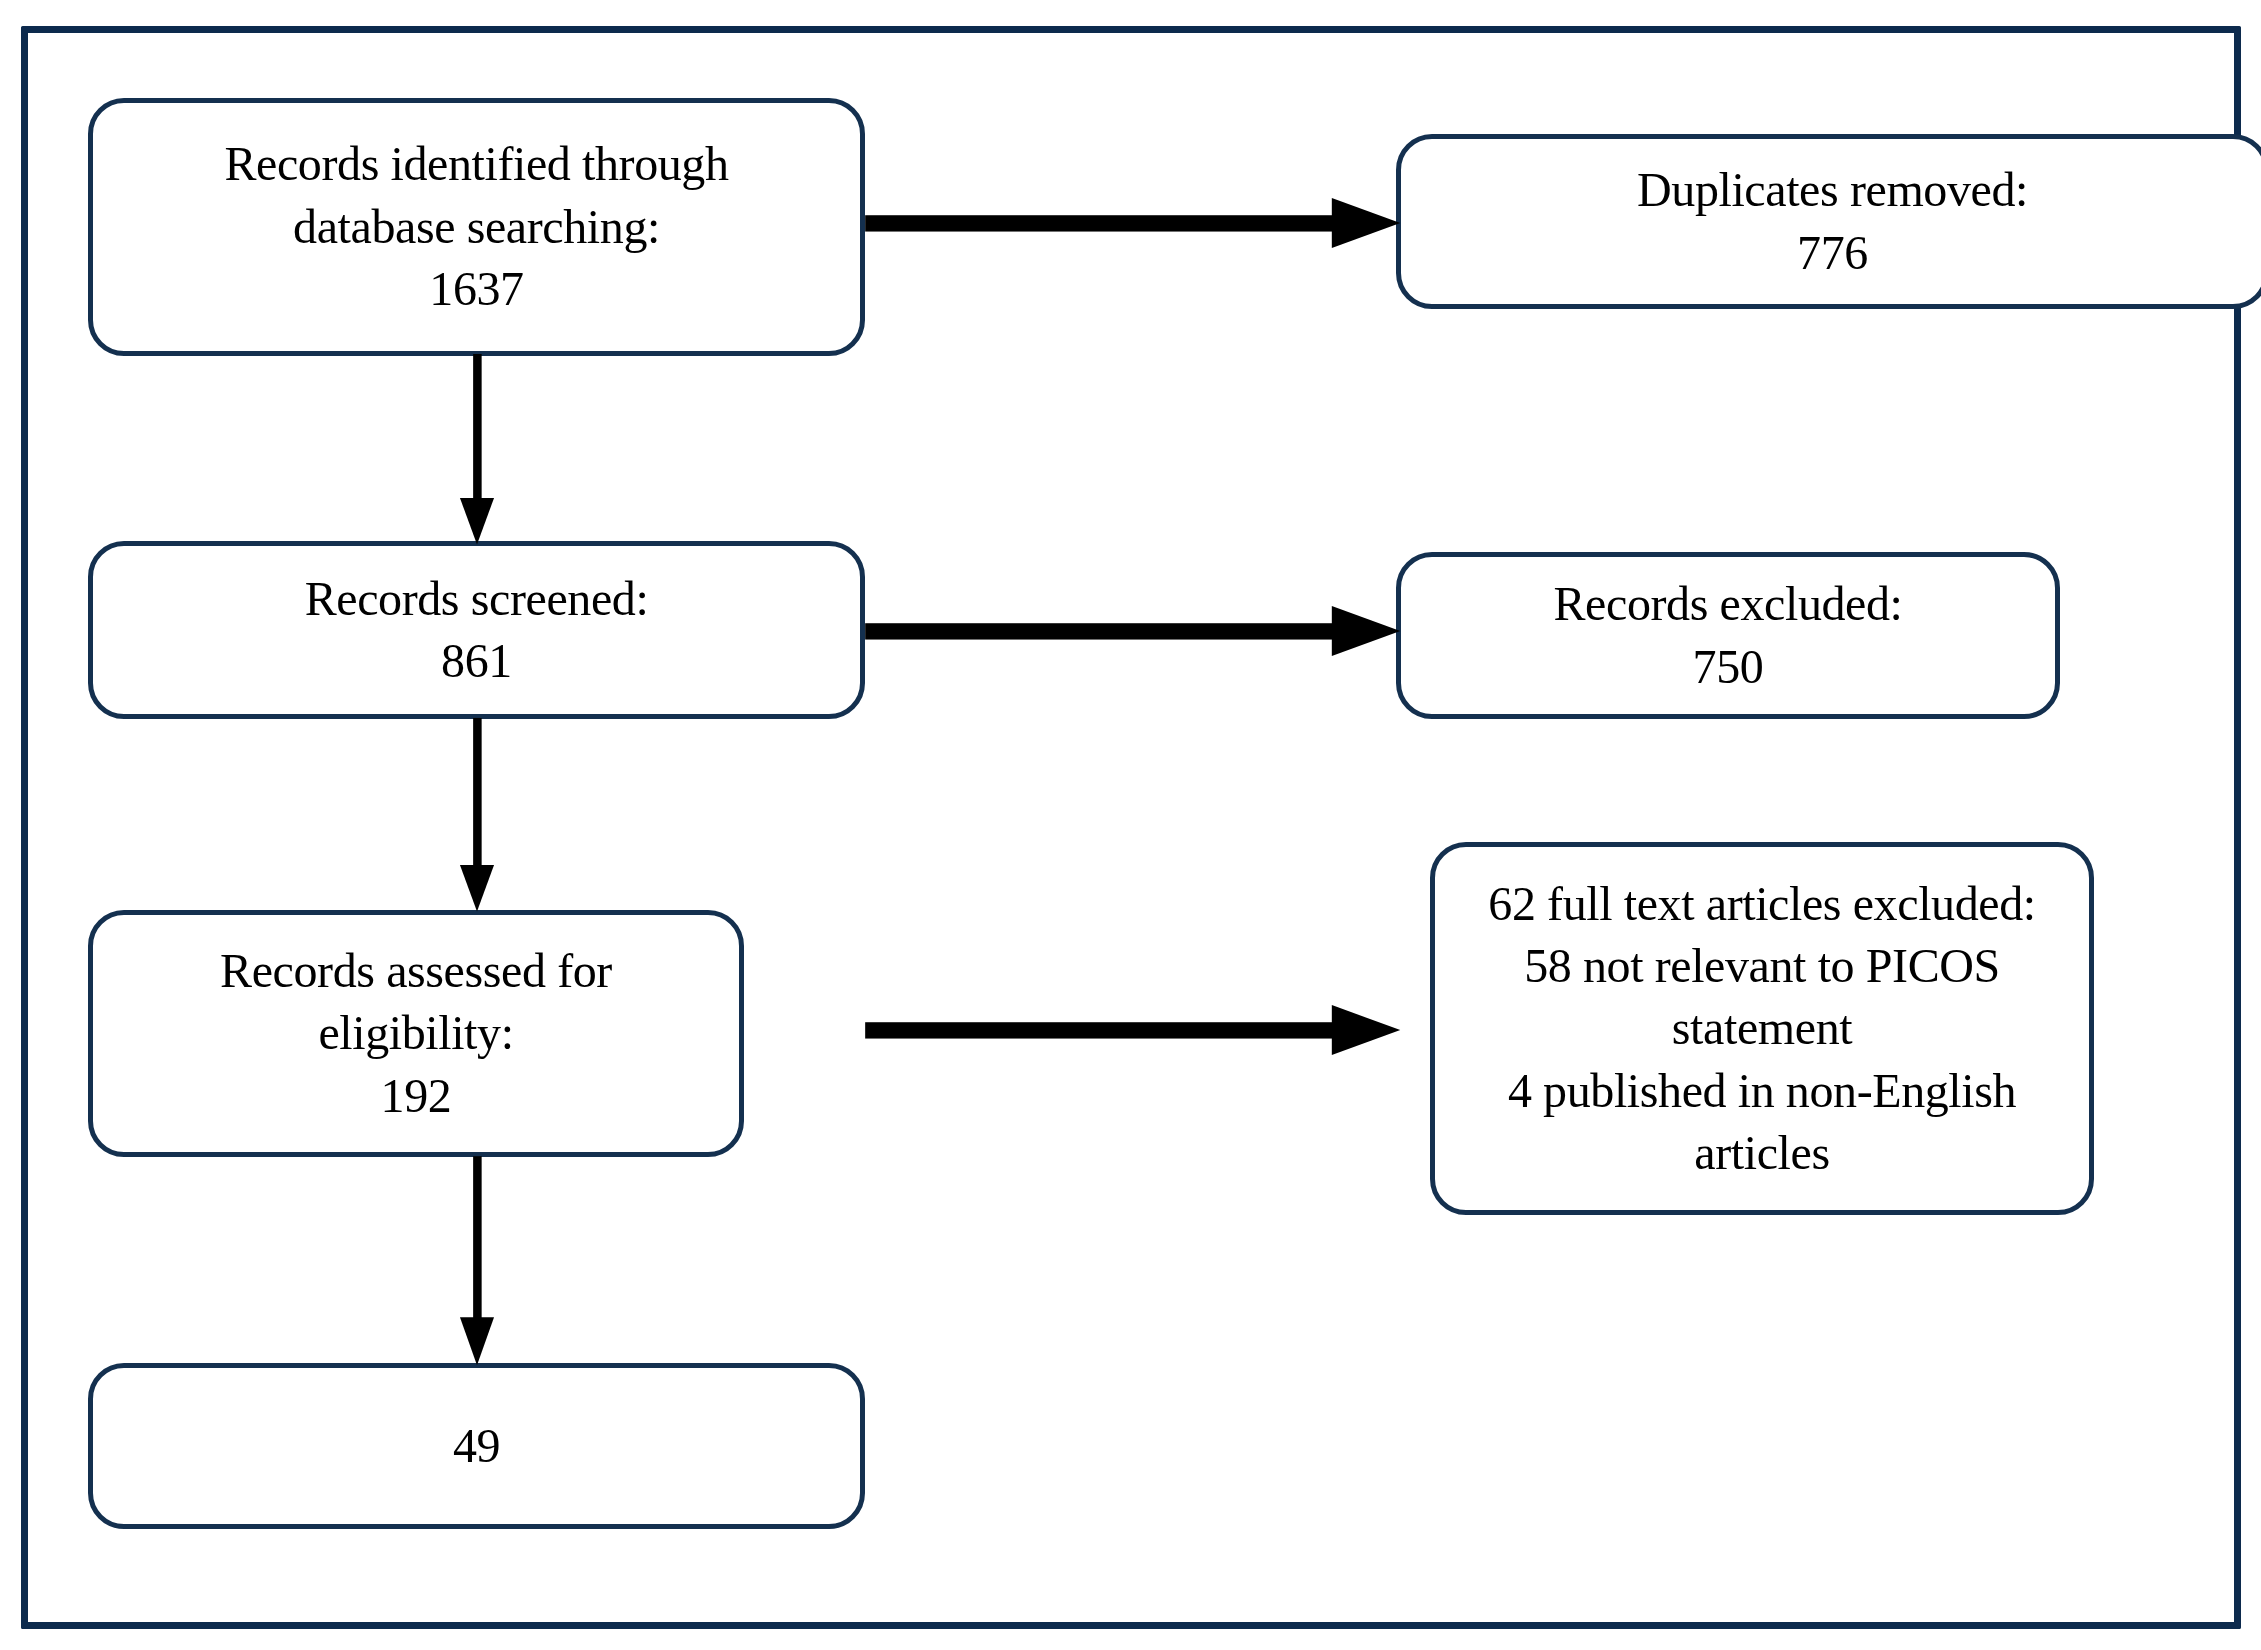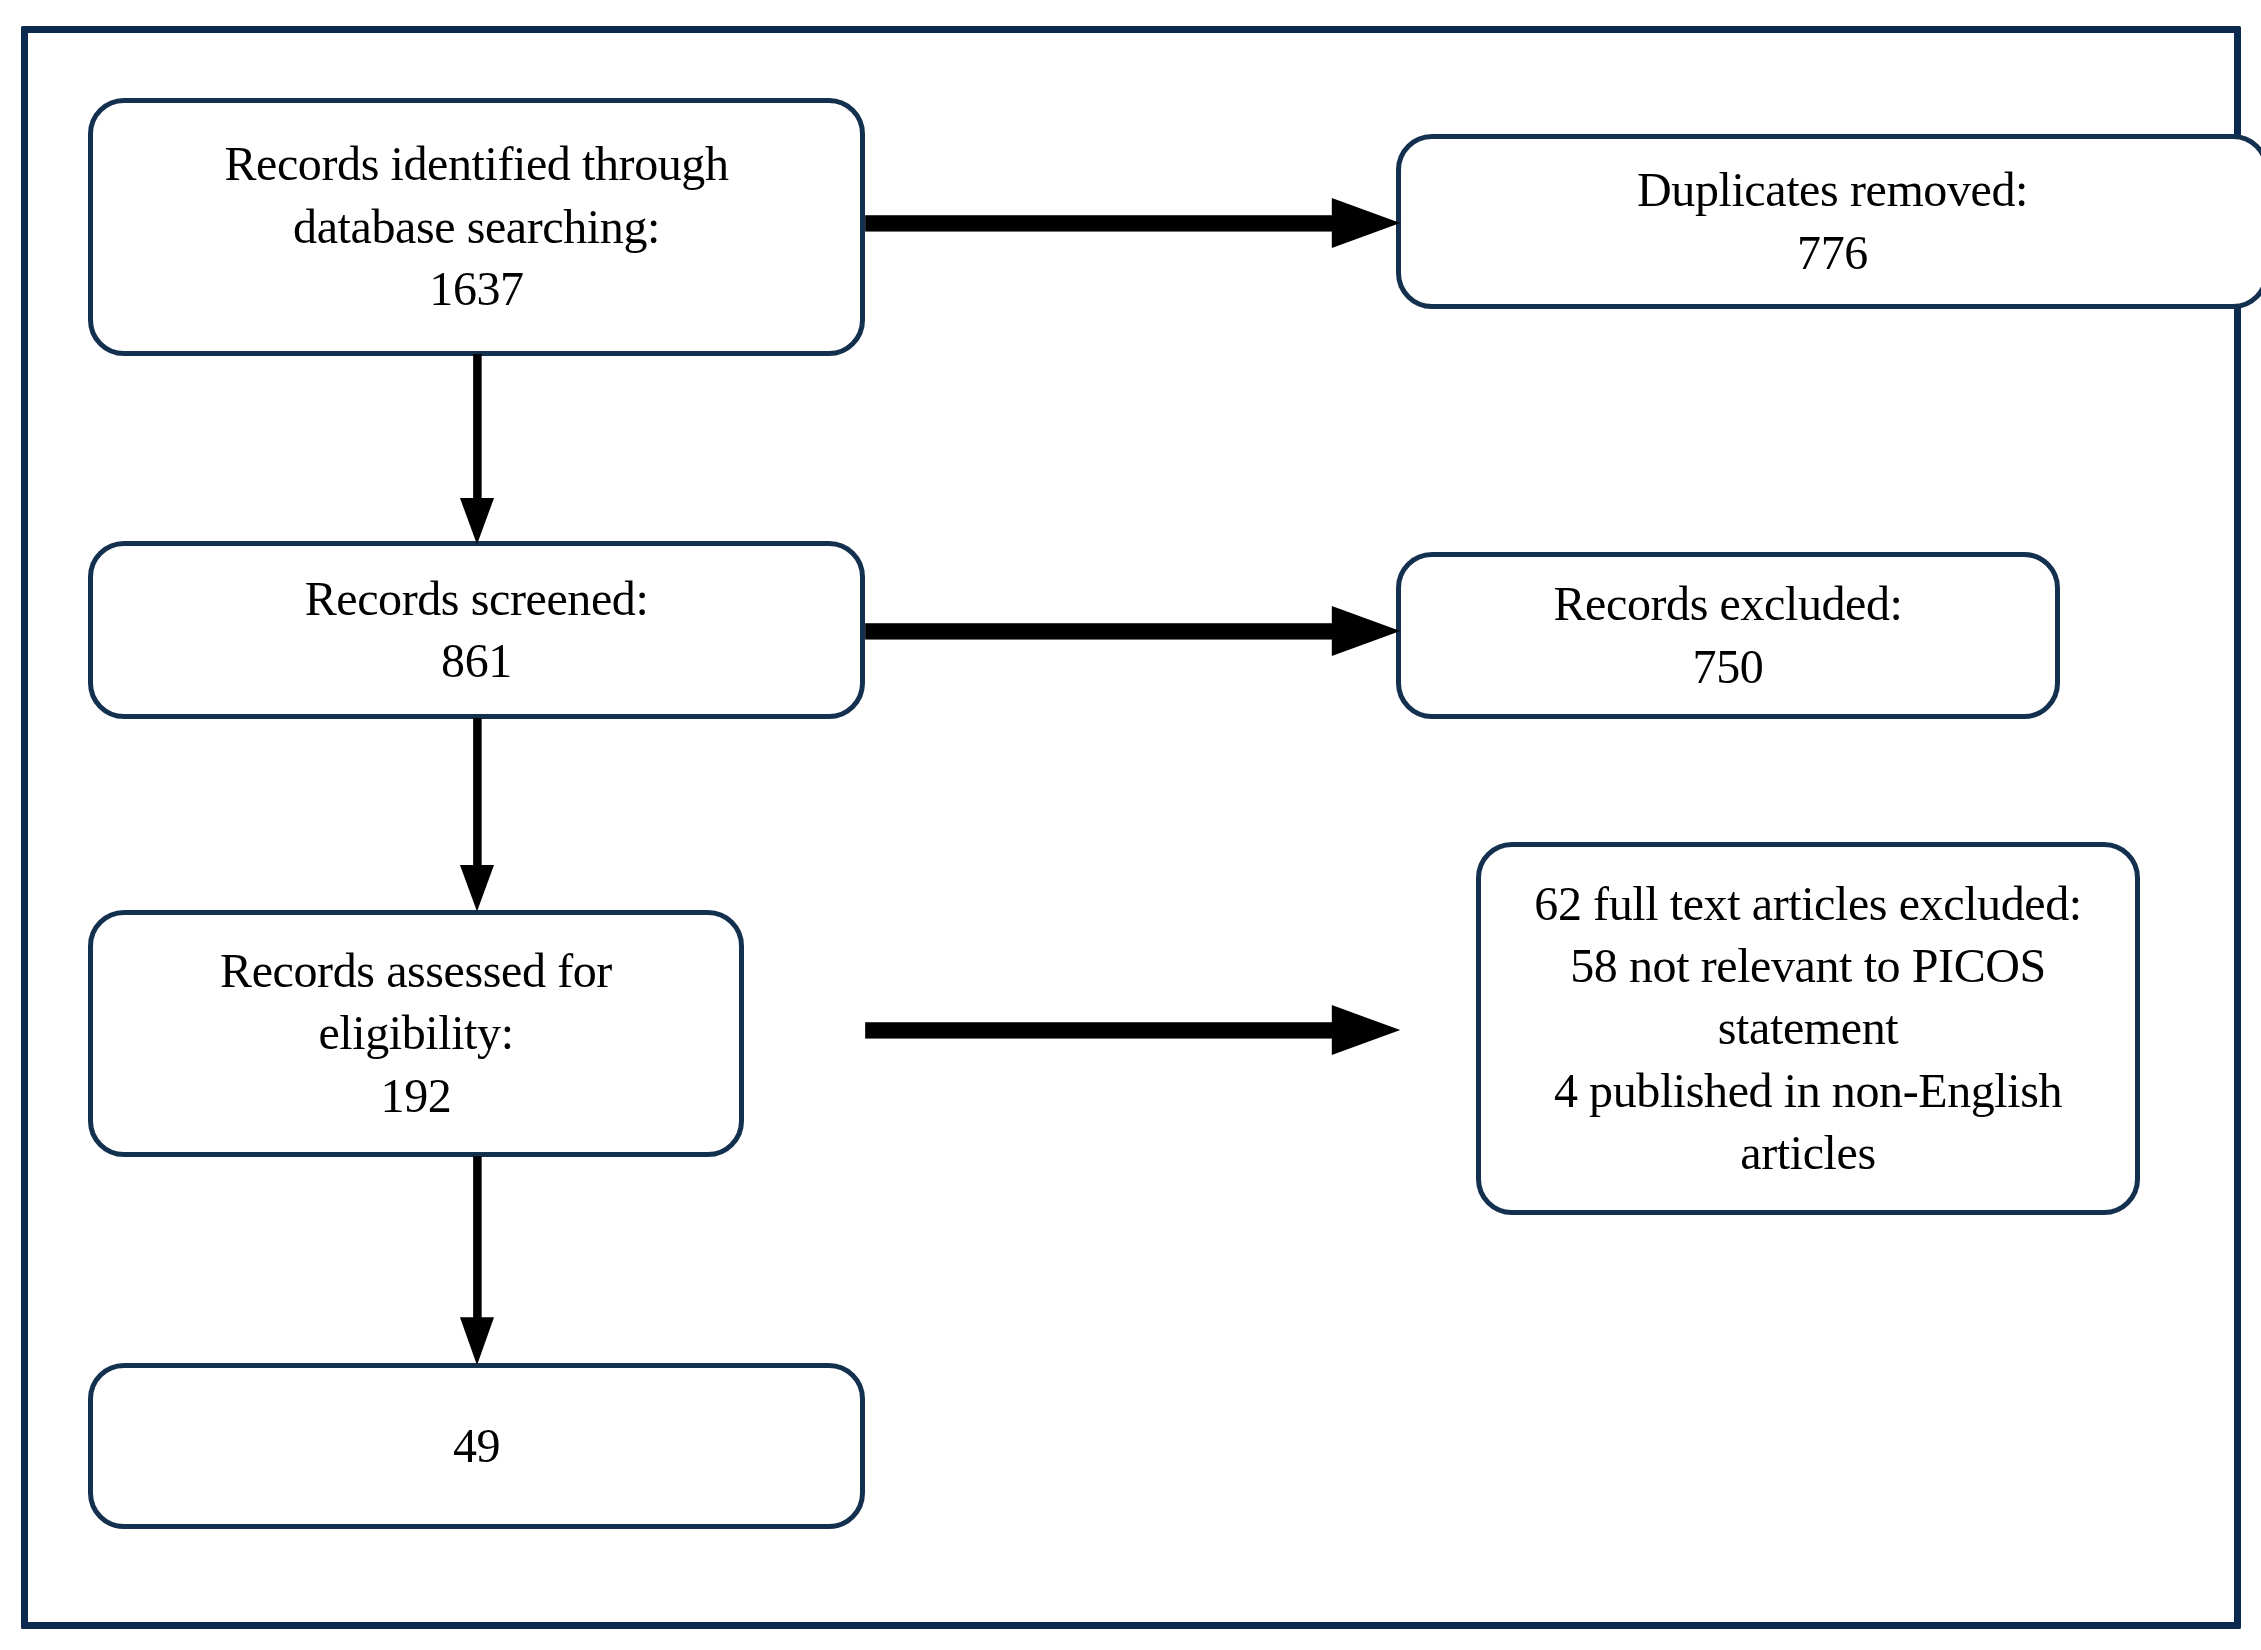--- a/index.html
+++ b/index.html
@@ -55,21 +55,21 @@
     display: block;
     white-space: nowrap;
   }
 
   
   #box-identified      { left: 88px;  top: 98px;  width: 777px;  height: 258px; }
   #box-duplicates      { left: 1396px; top: 134px;  width: 873px;  height: 175px; }
   #box-screened        { left: 88px;  top: 541px;  width: 777px;  height: 178px; }
   #box-excluded        { left: 1396px; top: 552px;  width: 664px;  height: 167px; }
   #box-eligibility     { left: 88px;  top: 910px; width: 656px;  height: 247px; }
-  #box-fulltext        { left: 1476px; top: 842px; width: 664px;  height: 373px; }
+  #box-fulltext        { left: 1430px; top: 842px; width: 664px;  height: 373px; }
   #box-included        { left: 88px;  top: 1363px; width: 777px;  height: 166px; }
 
   
   .arrow {
     position: absolute;
   }
   .arrow svg { display: block; }
 
   
   #arrow-v1 { left: 453px; top: 353px;  width: 48px;  height: 194px; }

